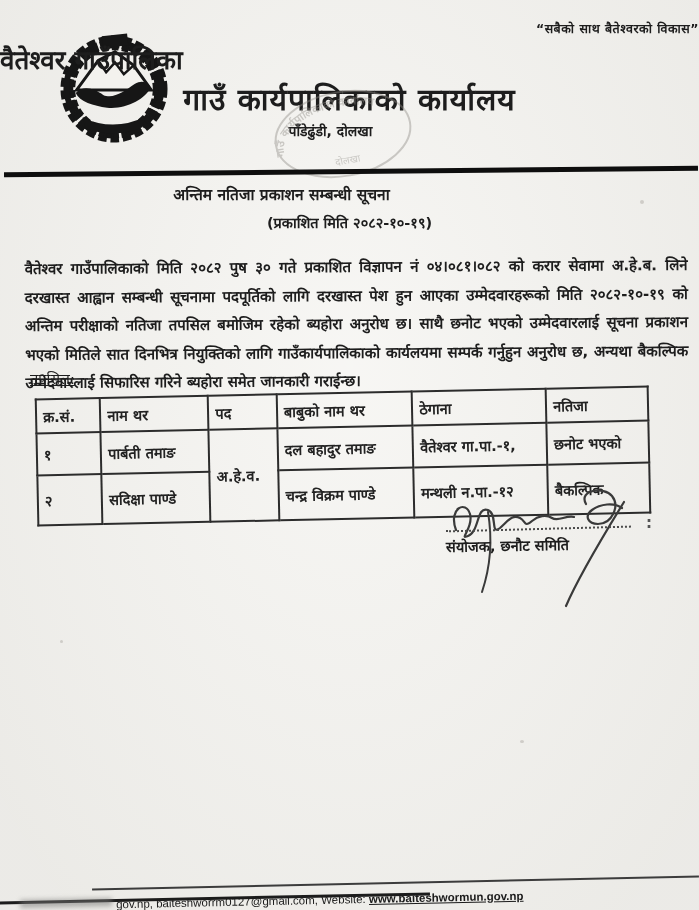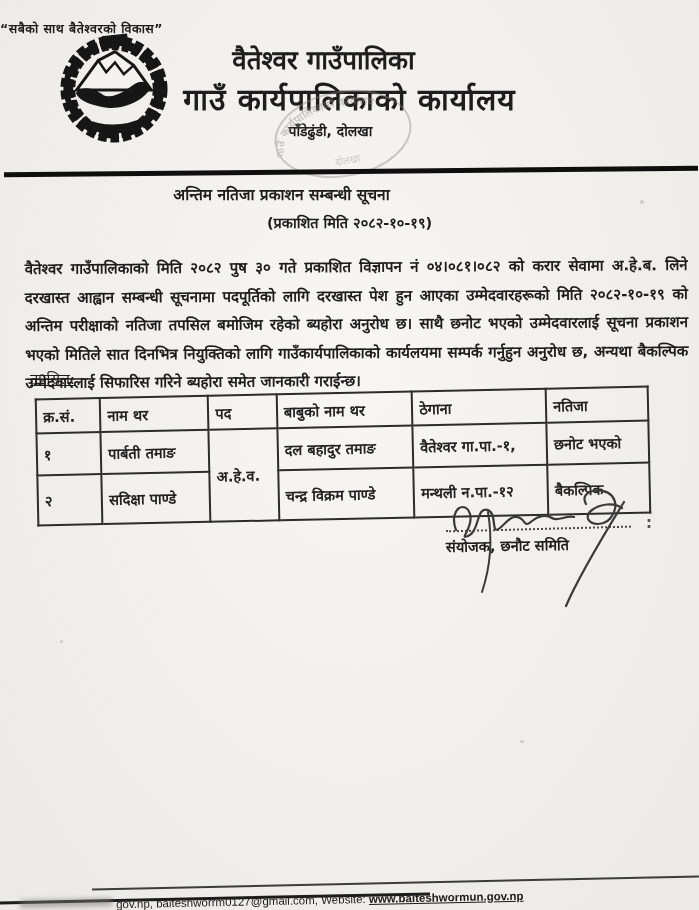--- a/index.html
+++ b/index.html
@@ -7,23 +7,23 @@
     position:relative;width:699px;height:910px;margin:0 auto;
     background:
       radial-gradient(ellipse at 50% 40%, rgba(255,255,255,.35), rgba(0,0,0,.03) 90%),
       #f3f2ee;
     overflow:hidden;
     font-family:"DejaVu Sans","Liberation Sans",sans-serif;
     color:#1d1d1d;
   }
   
   .emblem{position:absolute;left:55px;top:33px;width:118px;height:110px;}
-  .motto{position:absolute;left:0;top:20px;width:699px;text-align:left;
+  .motto{position:absolute;left:0;top:20px;width:699px;text-align:right;
     font-size:12.5px;font-weight:600;letter-spacing:.5px;}
-  .org-name{position:absolute;left:0;top:41px;width:647px;text-align:center;
+  .org-name{position:absolute;left:0;top:41px;width:647px;text-align:left;
     font-size:26px;font-weight:700;}
   .office-name{position:absolute;left:0;top:78px;width:699px;text-align:center;
     font-size:30px;font-weight:700;letter-spacing:1px;}
   .addr1{position:absolute;left:0;top:121px;width:661px;text-align:center;
     font-size:14px;font-weight:700;}
   .addr2{position:absolute;left:0;top:141px;width:699px;text-align:center;
     font-size:14px;font-weight:600;}
   .stamp{position:absolute;left:268px;top:86px;width:150px;height:96px;
     opacity:.42;transform:rotate(-10deg);pointer-events:none;}
   .rule-thick{position:absolute;left:4px;top:169px;width:694px;height:5px;

